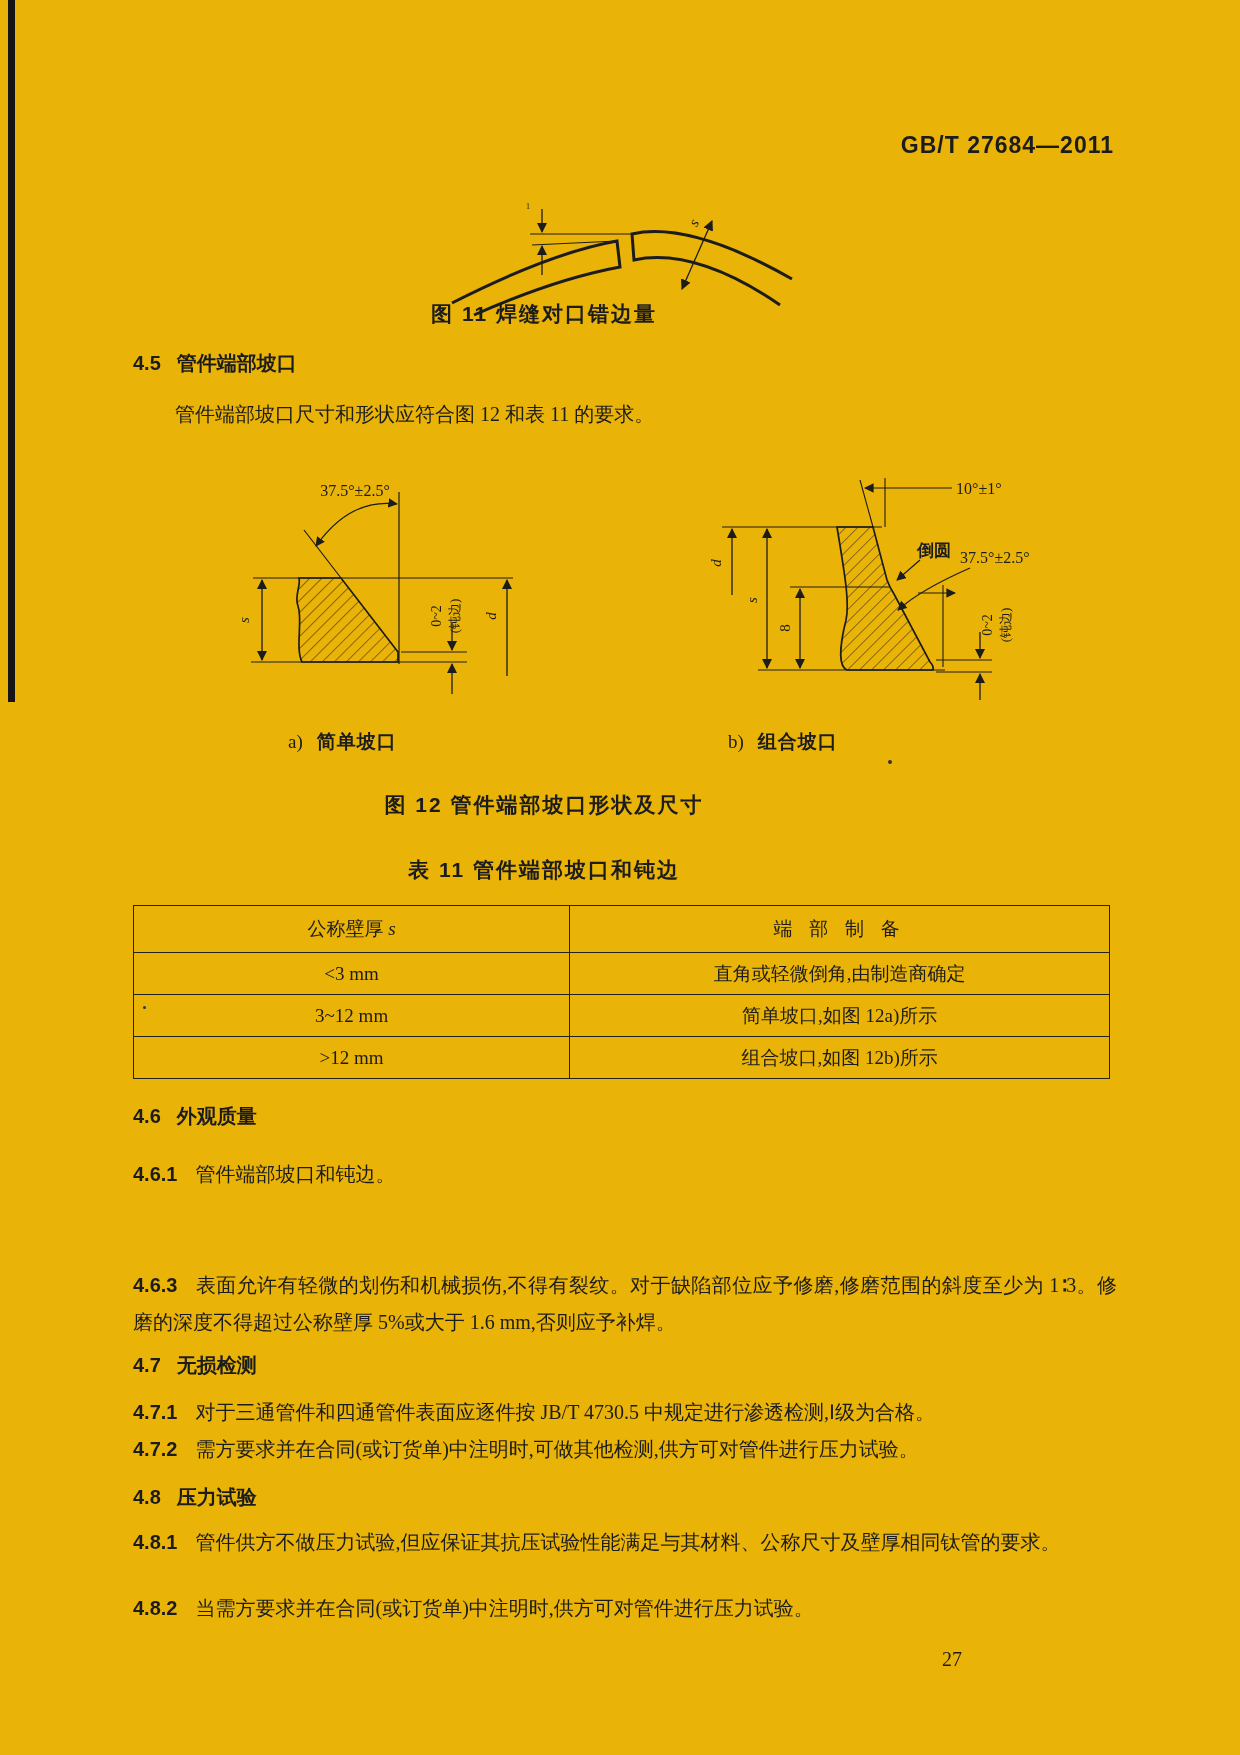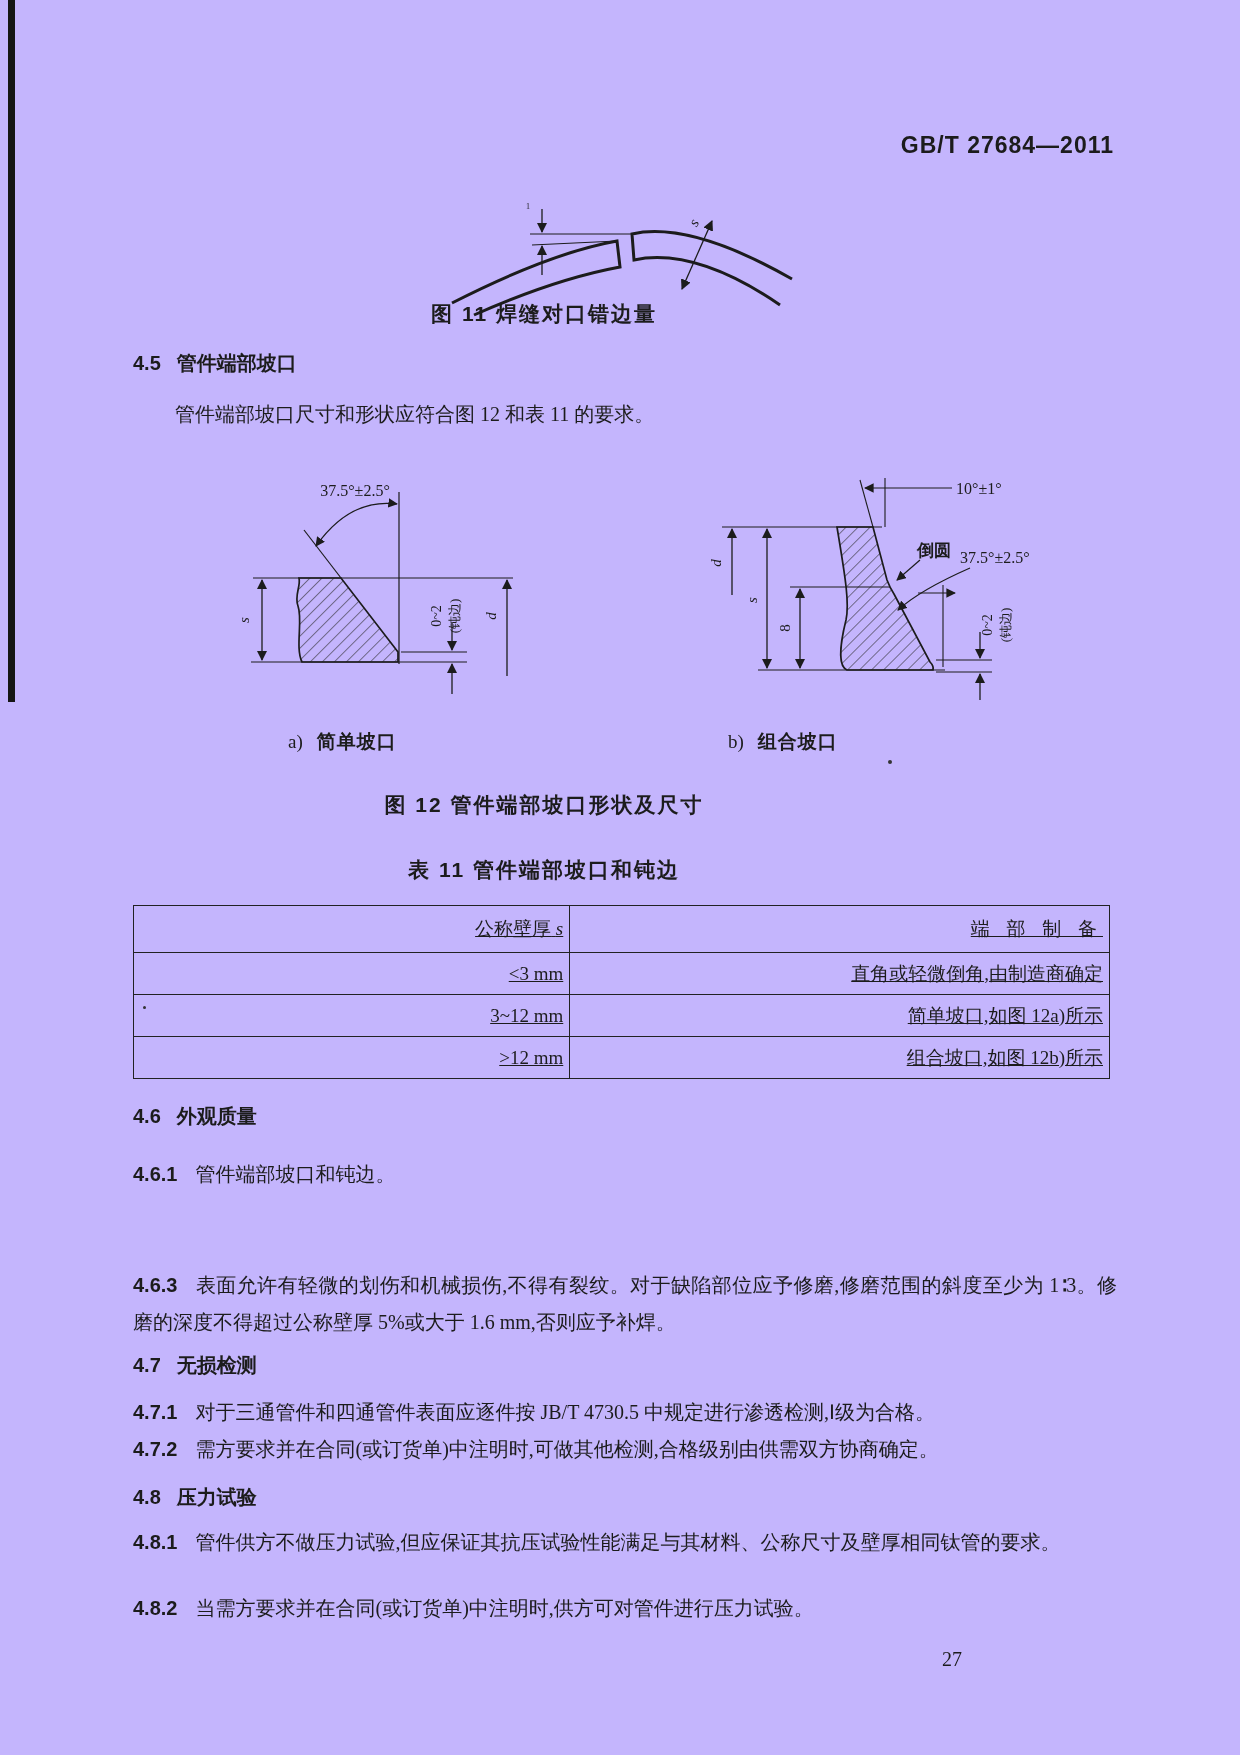--- a/index.html
+++ b/index.html
@@ -1,20 +1,20 @@
 <!DOCTYPE html>
 <html><head>
 <meta charset="utf-8">
 <style>
   html,body{margin:0;padding:0;background:#777;}
   .page{
     position:relative;
     width:1240px;height:1755px;
     margin:0 auto;
-    background:#c4b5fd;
+    background:#eab308;
     font-family:"Liberation Serif", serif;
     color:#1c1c1c;
     overflow:hidden;
   }
   .bind-bar{position:absolute;left:8px;top:0;width:7px;height:702px;background:#151515;}
   .std-code{
     position:absolute;top:132px;right:126px;
     font-family:"Liberation Sans", sans-serif;
     font-weight:bold;font-size:23px;letter-spacing:1px;
   }
@@ -41,22 +41,22 @@
     font-family:"Liberation Sans", sans-serif;
     font-weight:bold;margin-right:18px;white-space:nowrap;
   }
   .tbl{
     position:absolute;left:133px;top:905px;width:977px;
     border-collapse:collapse;
     font-size:19px;
   }
   .tbl th,.tbl td{
     border:1.6px solid #222;
-    text-align:right;vertical-align:middle;
-    font-weight:normal;padding:0 6px;text-decoration:underline;
+    text-align:center;vertical-align:middle;
+    font-weight:normal;padding:0 6px;
   }
   .tbl th{height:46px;}
   .tbl td{height:41px;}
   .tbl .c1{width:44.7%;}
   .tbl .hdr2{letter-spacing:6px;}
   .var{font-style:italic;font-family:"Liberation Serif", serif;}
   .page-num{position:absolute;left:942px;top:1648px;font-size:20px;}
   .speckle{position:absolute;background:#333;border-radius:50%;}
   svg{position:absolute;overflow:visible;}
   svg text{font-family:"Liberation Serif", serif;fill:#1c1c1c;}
@@ -215,21 +215,21 @@
     <span class="c-num">4.6.3</span><span>表面允许有轻微的划伤和机械损伤,不得有裂纹。对于缺陷部位应予修磨,修磨范围的斜度至少为 1∶3。修磨的深度不得超过公称壁厚 5%或大于 1.6 mm,否则应予补焊。</span>
   </div>
 
   <div class="heading" style="top:1352px;">
     <span class="h-num">4.7</span><span>无损检测</span>
   </div>
   <div class="clause" style="top:1394px;">
     <span class="c-num">4.7.1</span><span>对于三通管件和四通管件表面应逐件按 JB/T 4730.5 中规定进行渗透检测,Ⅰ级为合格。</span>
   </div>
   <div class="clause" style="top:1431px;">
-    <span class="c-num">4.7.2</span><span>需方要求并在合同(或订货单)中注明时,可做其他检测,合格级别由供需双方协商确定。</span>
+    <span class="c-num">4.7.2</span><span>需方要求并在合同(或订货单)中注明时,可做其他检测,供方可对管件进行压力试验。</span>
   </div>
 
   <div class="heading" style="top:1484px;">
     <span class="h-num">4.8</span><span>压力试验</span>
   </div>
   <div class="clause" style="top:1524px;">
     <span class="c-num">4.8.1</span><span>管件供方不做压力试验,但应保证其抗压试验性能满足与其材料、公称尺寸及壁厚相同钛管的要求。</span>
   </div>
   <div class="clause" style="top:1590px;">
     <span class="c-num">4.8.2</span><span>当需方要求并在合同(或订货单)中注明时,供方可对管件进行压力试验。</span>

